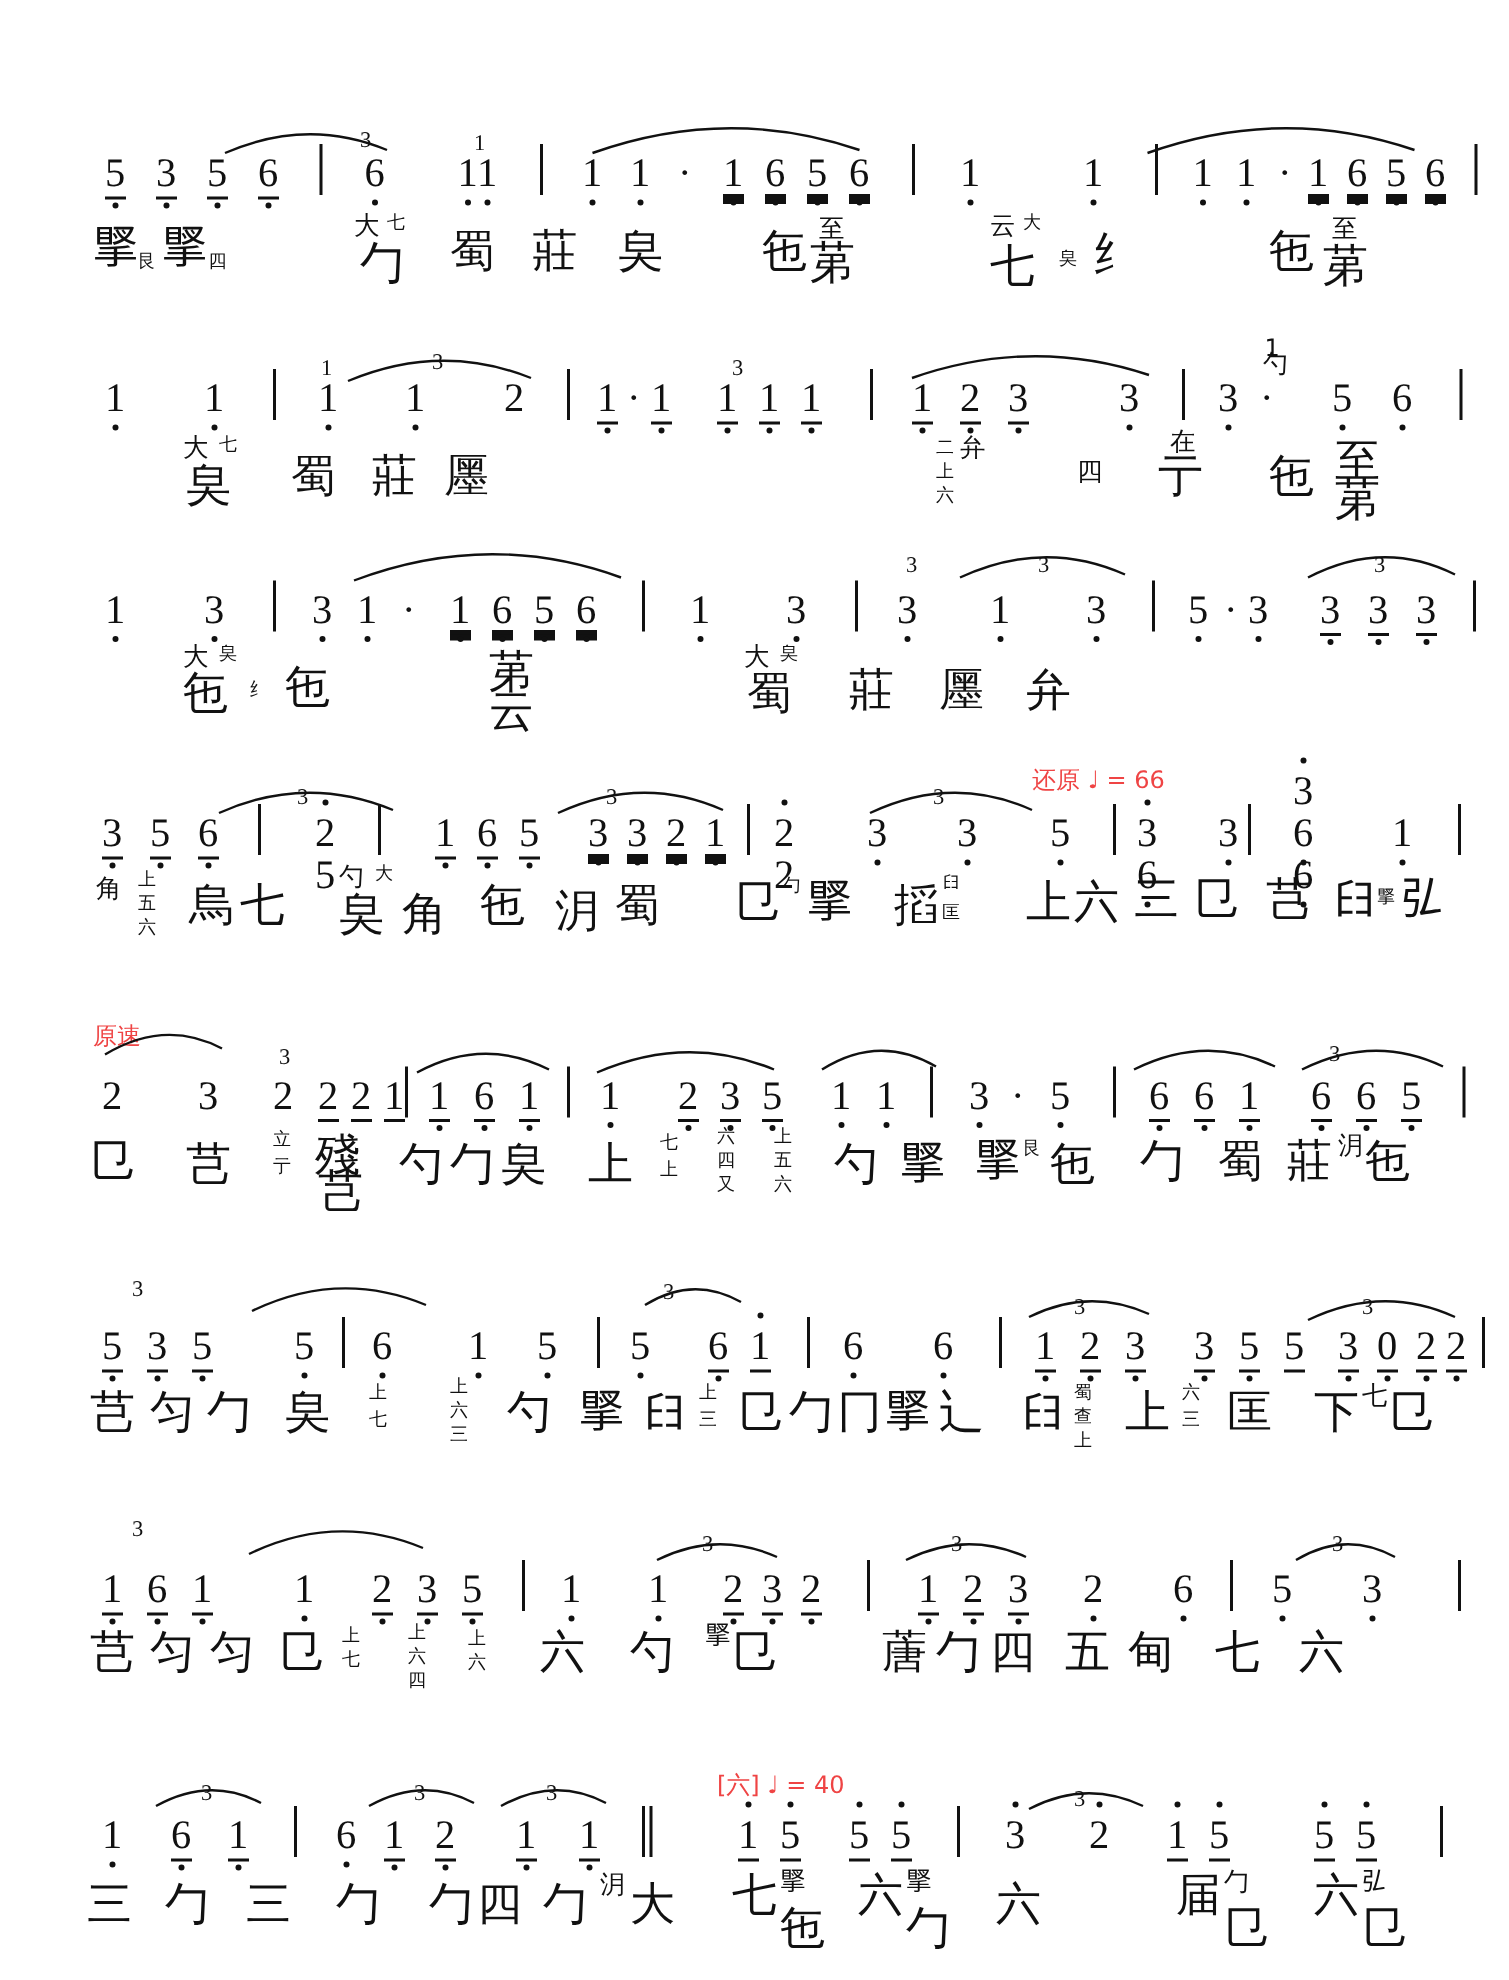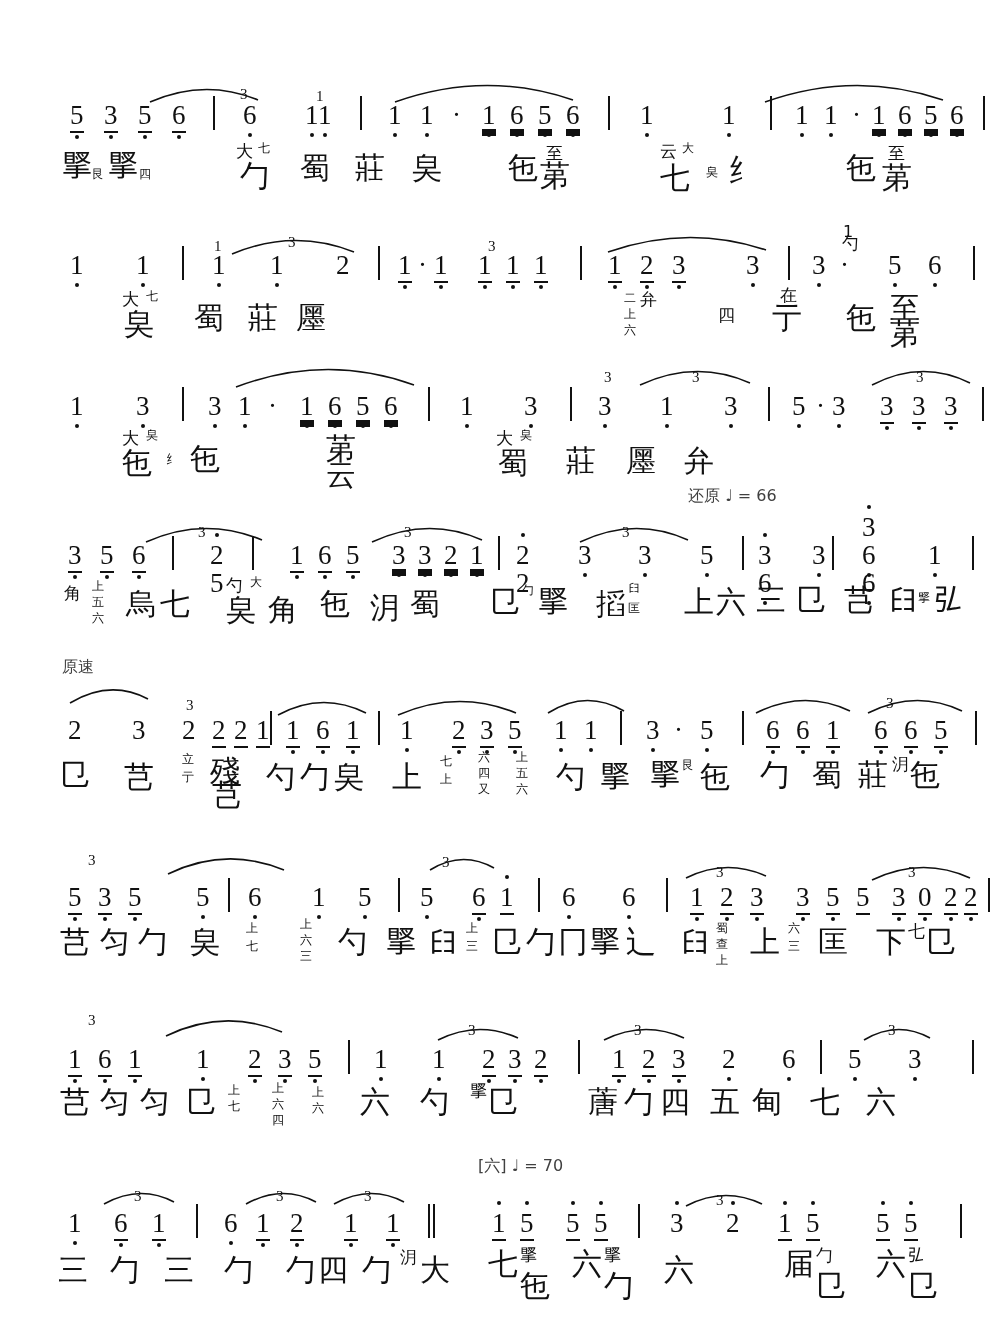--- a/index.html
+++ b/index.html
@@ -54,21 +54,21 @@
     font-size:30px;line-height:32px;
     color:#111;white-space:nowrap;
     letter-spacing:-1px;
   }
   .tab.sm{font-size:17px;line-height:18px;}
   .tab.xs{font-size:12px;line-height:13px;}
 
   .tempo{
     position:absolute;
     font-family:"DejaVu Sans", sans-serif;
-    font-size:16px;color:#404040;white-space:nowrap;
+    font-size:16px;color:#ef4444;white-space:nowrap;margin-top:24px;
   }
 
   .sectmark{
     position:absolute;font-family:"DejaVu Sans", sans-serif;
     font-size:16px;color:#111;
   }
 </style>
 </head>
 <body>
 
@@ -562,21 +562,21 @@
     <span class="tab" style="left:710px;top:96px;">五</span>
     <span class="tab" style="left:752px;top:96px;">甸</span>
     <span class="tab" style="left:810px;top:96px;">七</span>
     <span class="tab" style="left:866px;top:96px;">六</span>
   </div>
 
   <div class="system" style="top:1150px;height:165px;">
     <span class="tempo" style="left:478px;top:6px;">
       <span>[六]</span>
       <span>♩</span>
-      <span>= 70</span>
+      <span>= 40</span>
     </span>
 
     <svg class="arc" style="left:104px;top:36px;width:72px;height:20px;">
         <path d="M0,18 Q36,-2 70,16" stroke="#111" fill="none" stroke-width="1.6"></path>
       </svg>
     <svg class="arc" style="left:246px;top:36px;width:72px;height:20px;">
         <path d="M0,18 Q36,-2 70,16" stroke="#111" fill="none" stroke-width="1.6"></path>
       </svg>
     <svg class="arc" style="left:334px;top:36px;width:72px;height:20px;">
         <path d="M0,18 Q36,-2 70,16" stroke="#111" fill="none" stroke-width="1.6"></path>

